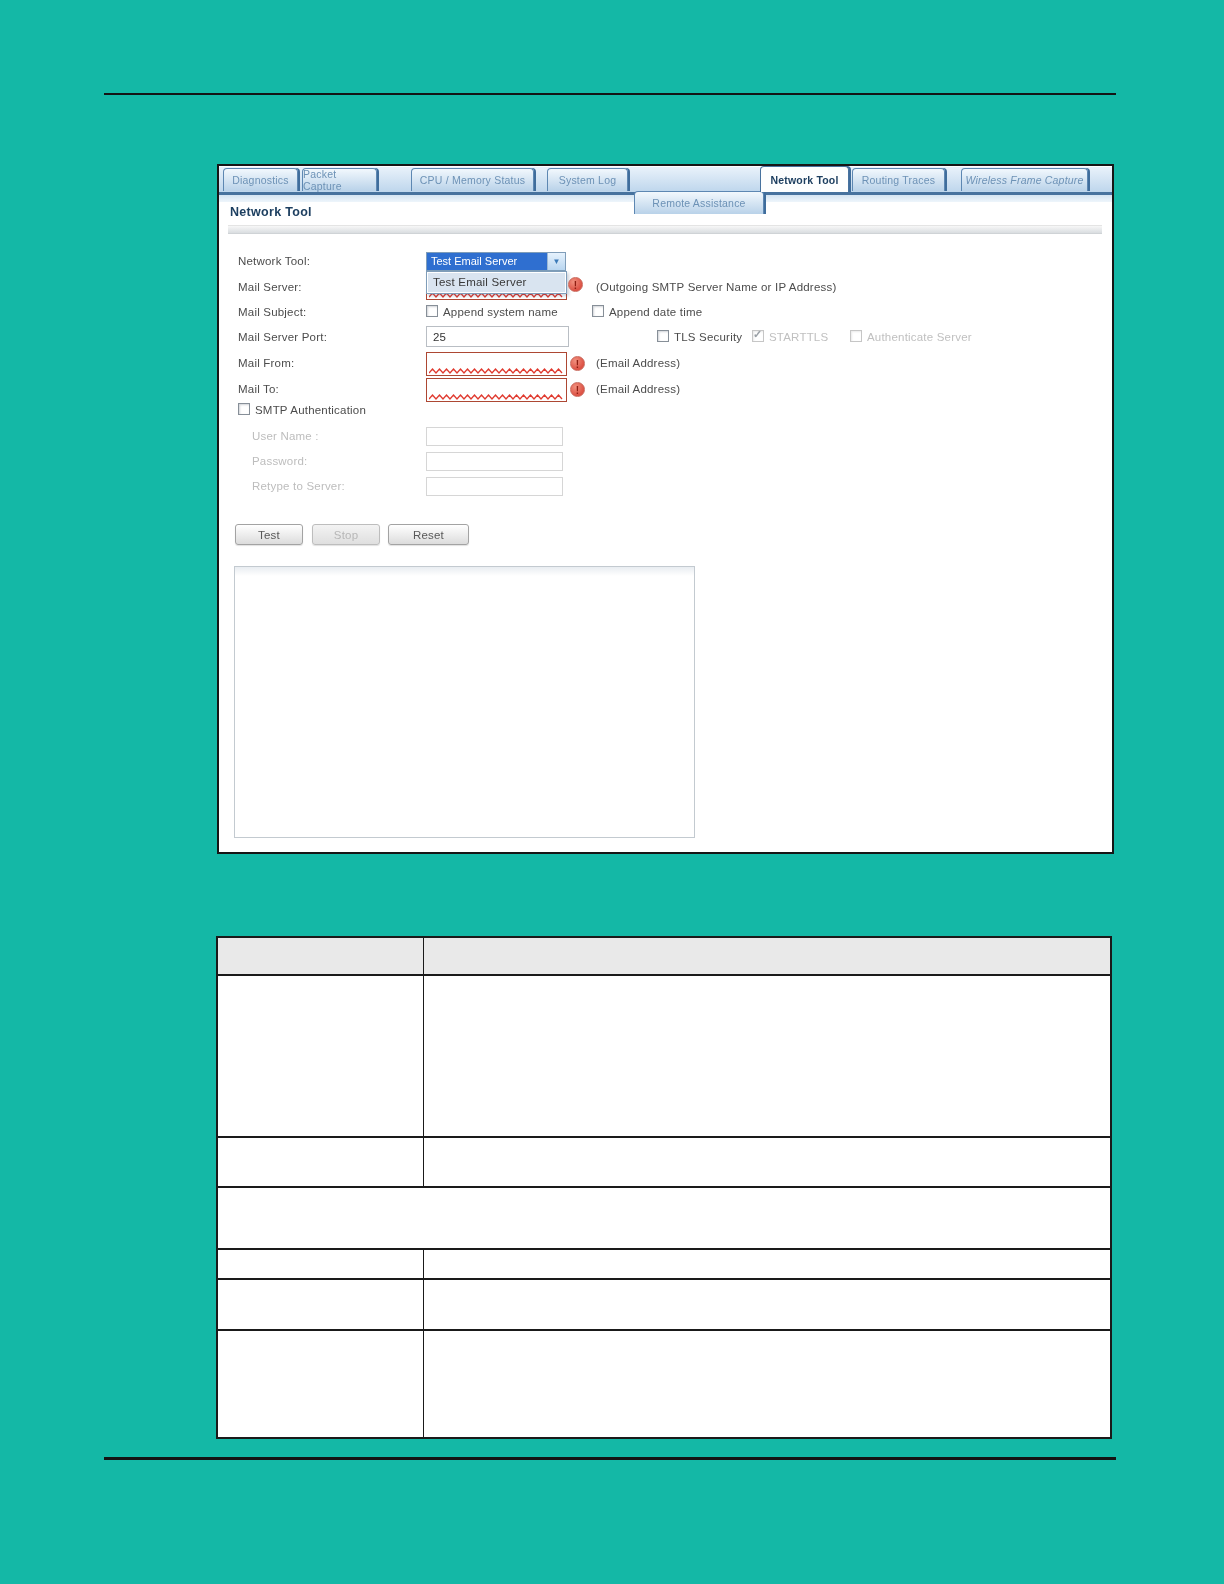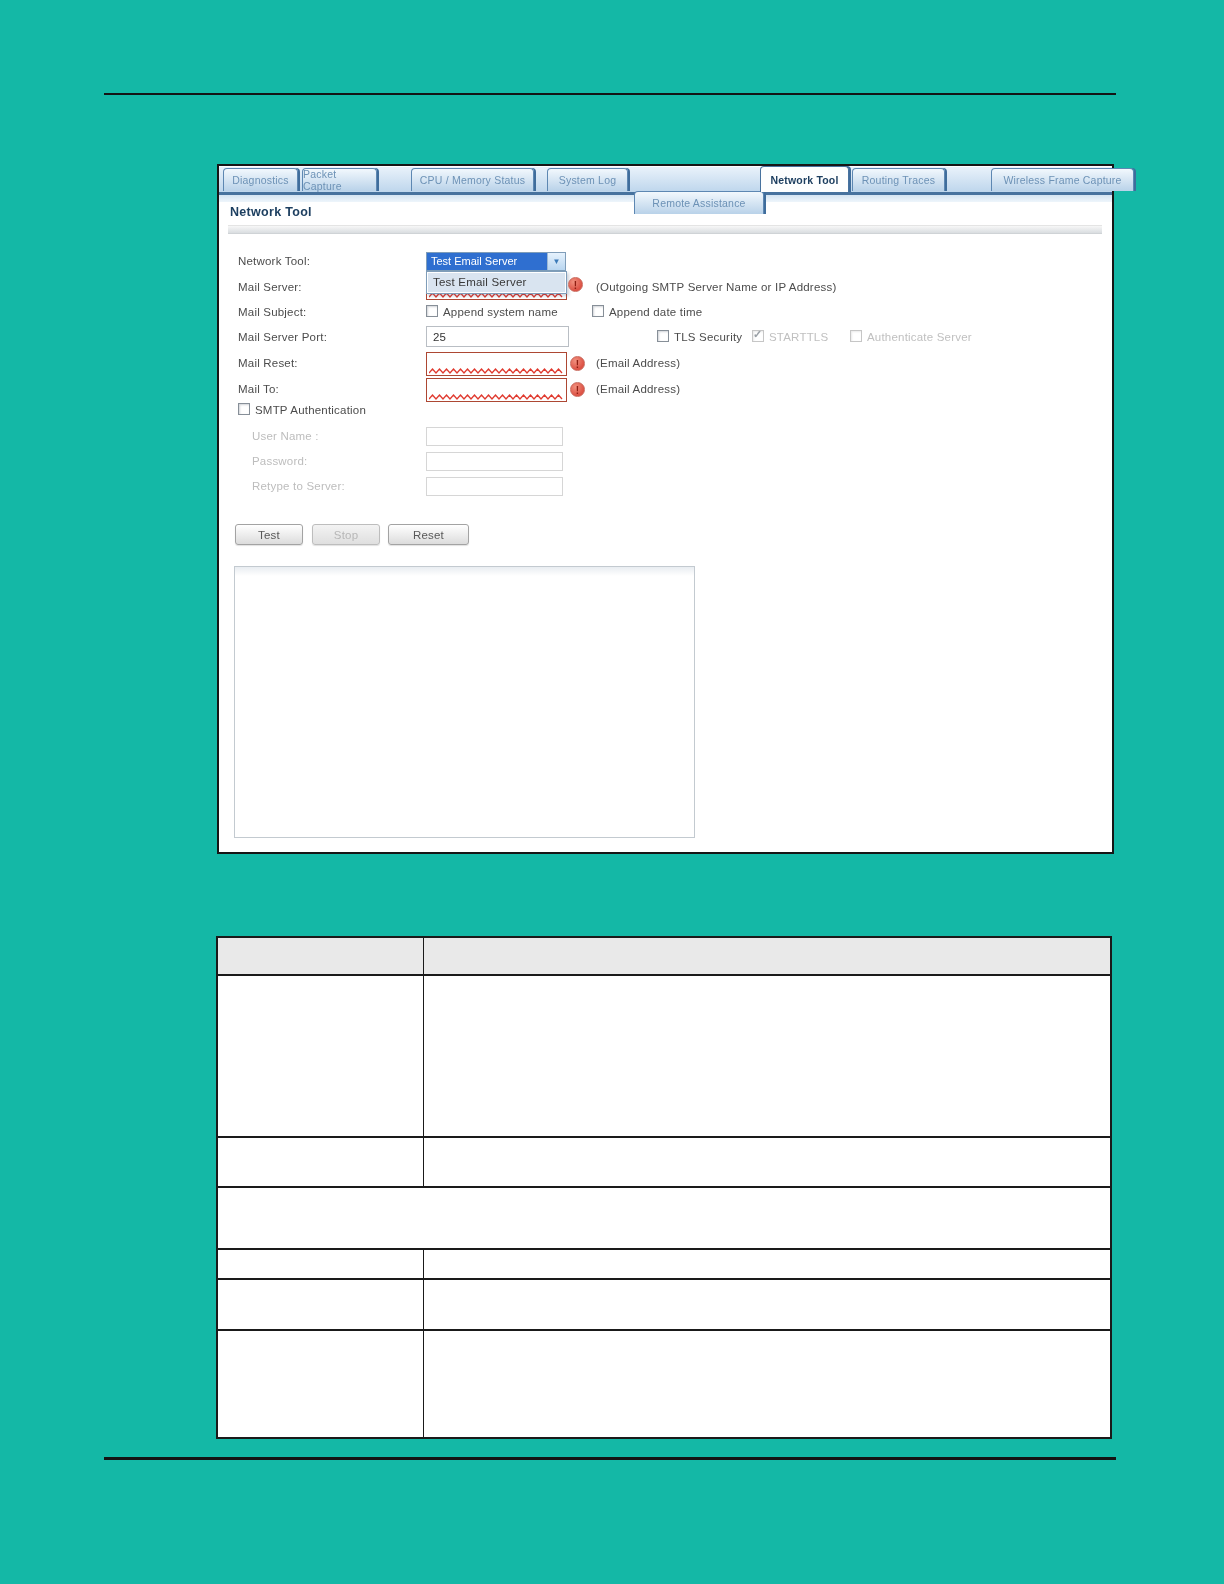--- a/index.html
+++ b/index.html
@@ -125,21 +125,21 @@
       </div>
     <div class="tab" style="left:415px;width:130px;margin-top:23px;">
         <span>Remote Assistance</span>
       </div>
     <div class="tab active" style="left:541px;width:89px;">
         <span>Network Tool</span>
       </div>
     <div class="tab" style="left:633px;width:93px;">
         <span>Routing Traces</span>
       </div>
-    <div class="tab" style="left:772px;width:143px;">
+    <div class="tab" style="left:742px;width:127px;font-style:italic;">
         <span>Wireless Frame Capture</span>
       </div>
 
     <div class="section-title">Network Tool</div>
     <div class="section-divider"></div>
 
     <div class="flabel" style="top:89px;">Network Tool:</div>
     <div class="select">
       <div class="val">Test Email Server</div>
       <div class="arrow">▼</div>
@@ -167,21 +167,21 @@
     <input class="input" style="left: 207px; top: 160px; width: 143px; height: 21px;" value="25">
     <div class="cb" style="left:438px;top:164px;"></div>
     <div class="cblabel" style="left:455px;top:165px;">TLS Security</div>
     <div class="cb dim" style="left:533px;top:164px;">
       <span class="check">✓</span>
     </div>
     <div class="cblabel dim" style="left:550px;top:165px;">STARTTLS</div>
     <div class="cb dim" style="left:631px;top:164px;"></div>
     <div class="cblabel dim" style="left:648px;top:165px;">Authenticate Server</div>
 
-    <div class="flabel" style="top:191px;">Mail Reset:</div>
+    <div class="flabel" style="top:191px;">Mail From:</div>
     <div class="input err" style="left:207px;top:186px;width:141px;height:24px;">
       <svg class="squiggle" width="135" height="6" viewBox="0 0 135 6">
           <path fill="none" stroke="#e03a2f" stroke-width="1.3" d="M0 5 L3.5 1 L7 5 L10.5 1 L14 5 L17.5 1 L21 5 L24.5 1 L28 5 L31.5 1 L35 5 L38.5 1 L42 5 L45.5 1 L49 5 L52.5 1 L56 5 L59.5 1 L63 5 L66.5 1 L70 5 L73.5 1 L77 5 L80.5 1 L84 5 L87.5 1 L91 5 L94.5 1 L98 5 L101.5 1 L105 5 L108.5 1 L112 5 L115.5 1 L119 5 L122.5 1 L126 5 L129.5 1 L133 5"></path>
         </svg>
     </div>
     <div class="err-icon" style="left:351px;top:190px;">!</div>
     <div class="hint" style="left:377px;top:191px;">(Email Address)</div>
 
     <div class="flabel" style="top:217px;">Mail To:</div>
     <div class="input err" style="left:207px;top:212px;width:141px;height:24px;">

